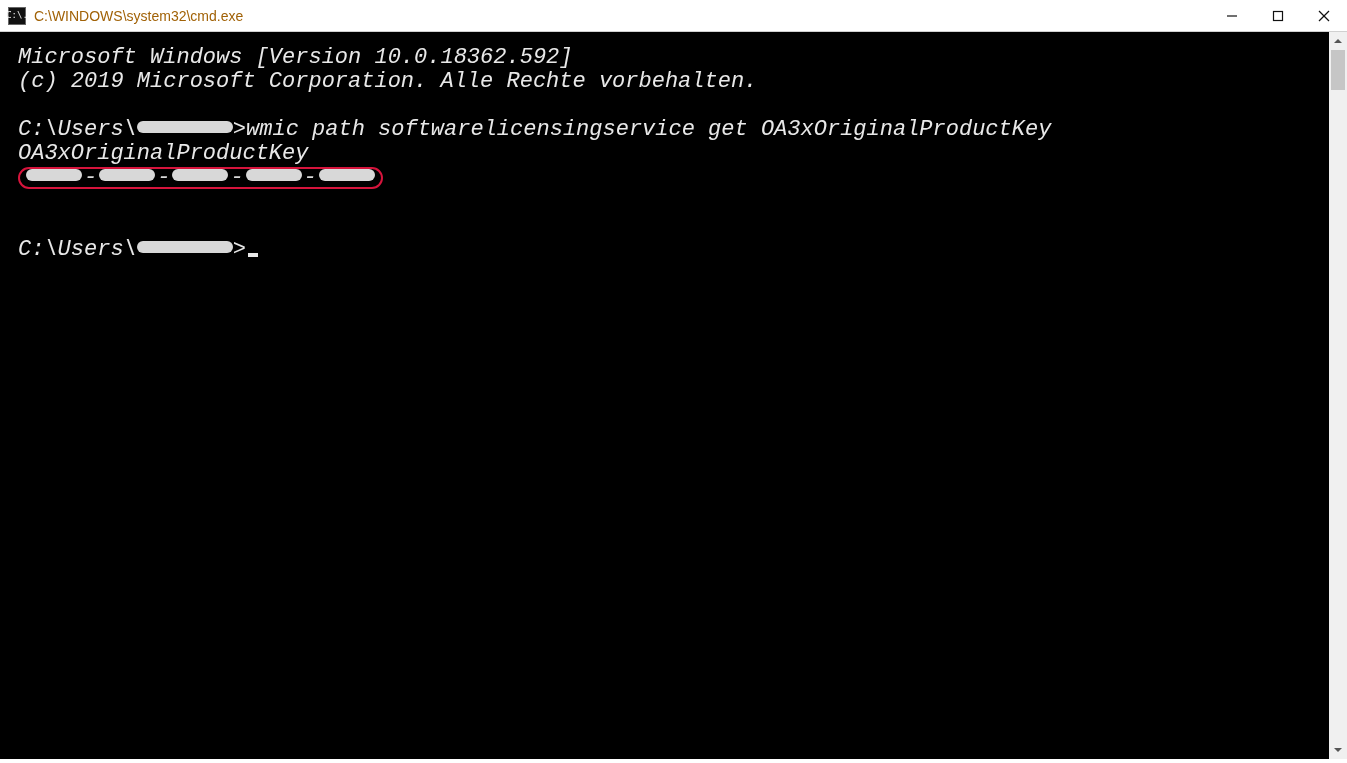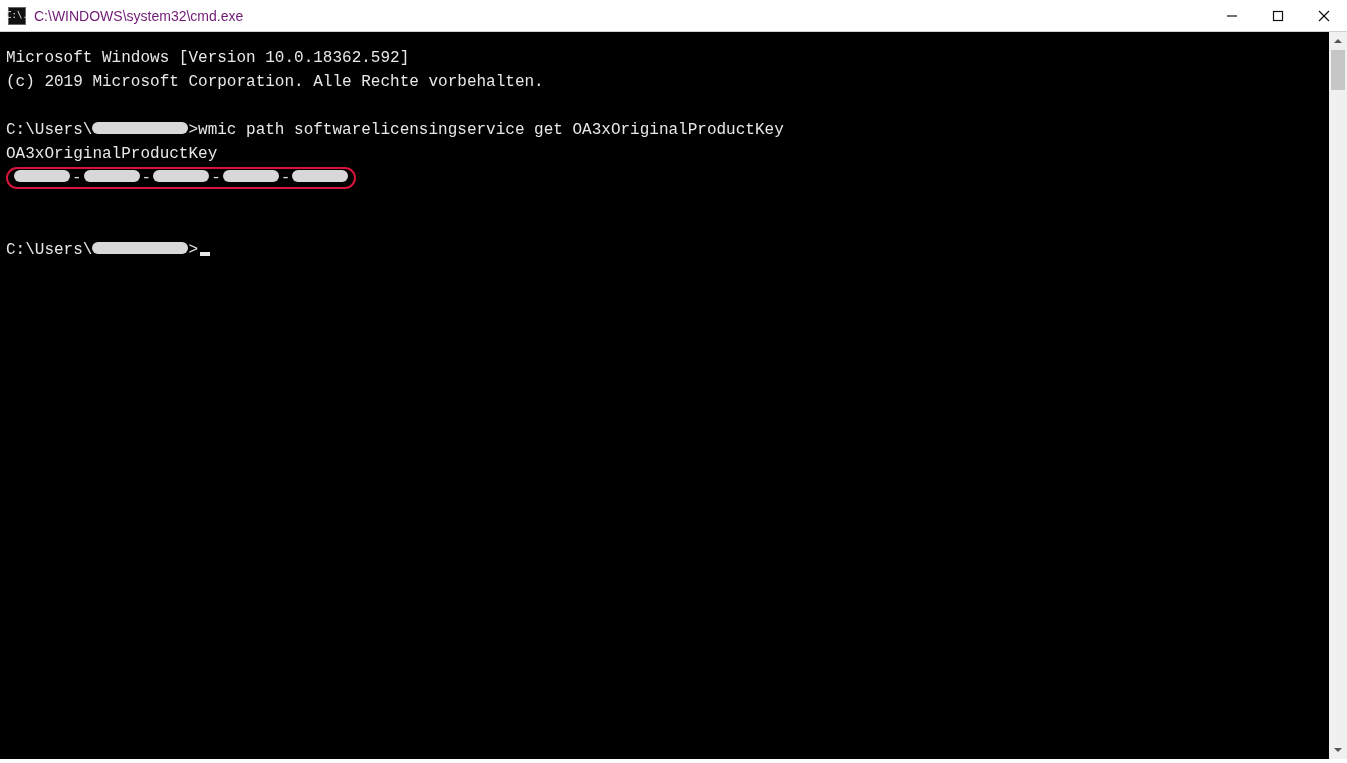--- a/index.html
+++ b/index.html
@@ -31,21 +31,21 @@
     border: 1px solid #666;
   }
   .titlebar .app-icon span {
     color: #e8e8e8;
     font-family: Consolas, monospace;
     font-size: 9px;
     line-height: 1;
   }
   .titlebar .title {
     font-size: 14px;
-    color: #701a75;
+    color: #a16207;
     flex: 0 0 auto;
   }
   .titlebar .spacer { flex: 1; }
   .win-btn {
     width: 46px;
     height: 32px;
     display: flex;
     align-items: center;
     justify-content: center;
     color: #111;
@@ -59,27 +59,28 @@
     left: 0;
     right: 0;
     bottom: 0;
     display: flex;
   }
   .terminal {
     flex: 1;
     background: #000;
     color: #e8e8e8;
     font-family: Consolas, "Courier New", monospace;
-    font-size: 16px;
+    font-size: 22px;
     line-height: 24px;
-    padding: 14px 0 0 6px;
+    padding: 14px 0 0 18px;
     white-space: pre;
     position: relative;
     overflow: hidden;
     margin-bottom: 4px; 
+    font-style: italic;
   }
 
   .smudge {
     display: inline-block;
     height: 12px;
     border-radius: 6px;
     background: #d8d8d8;
     vertical-align: middle;
     position: relative;
     top: -2px;

